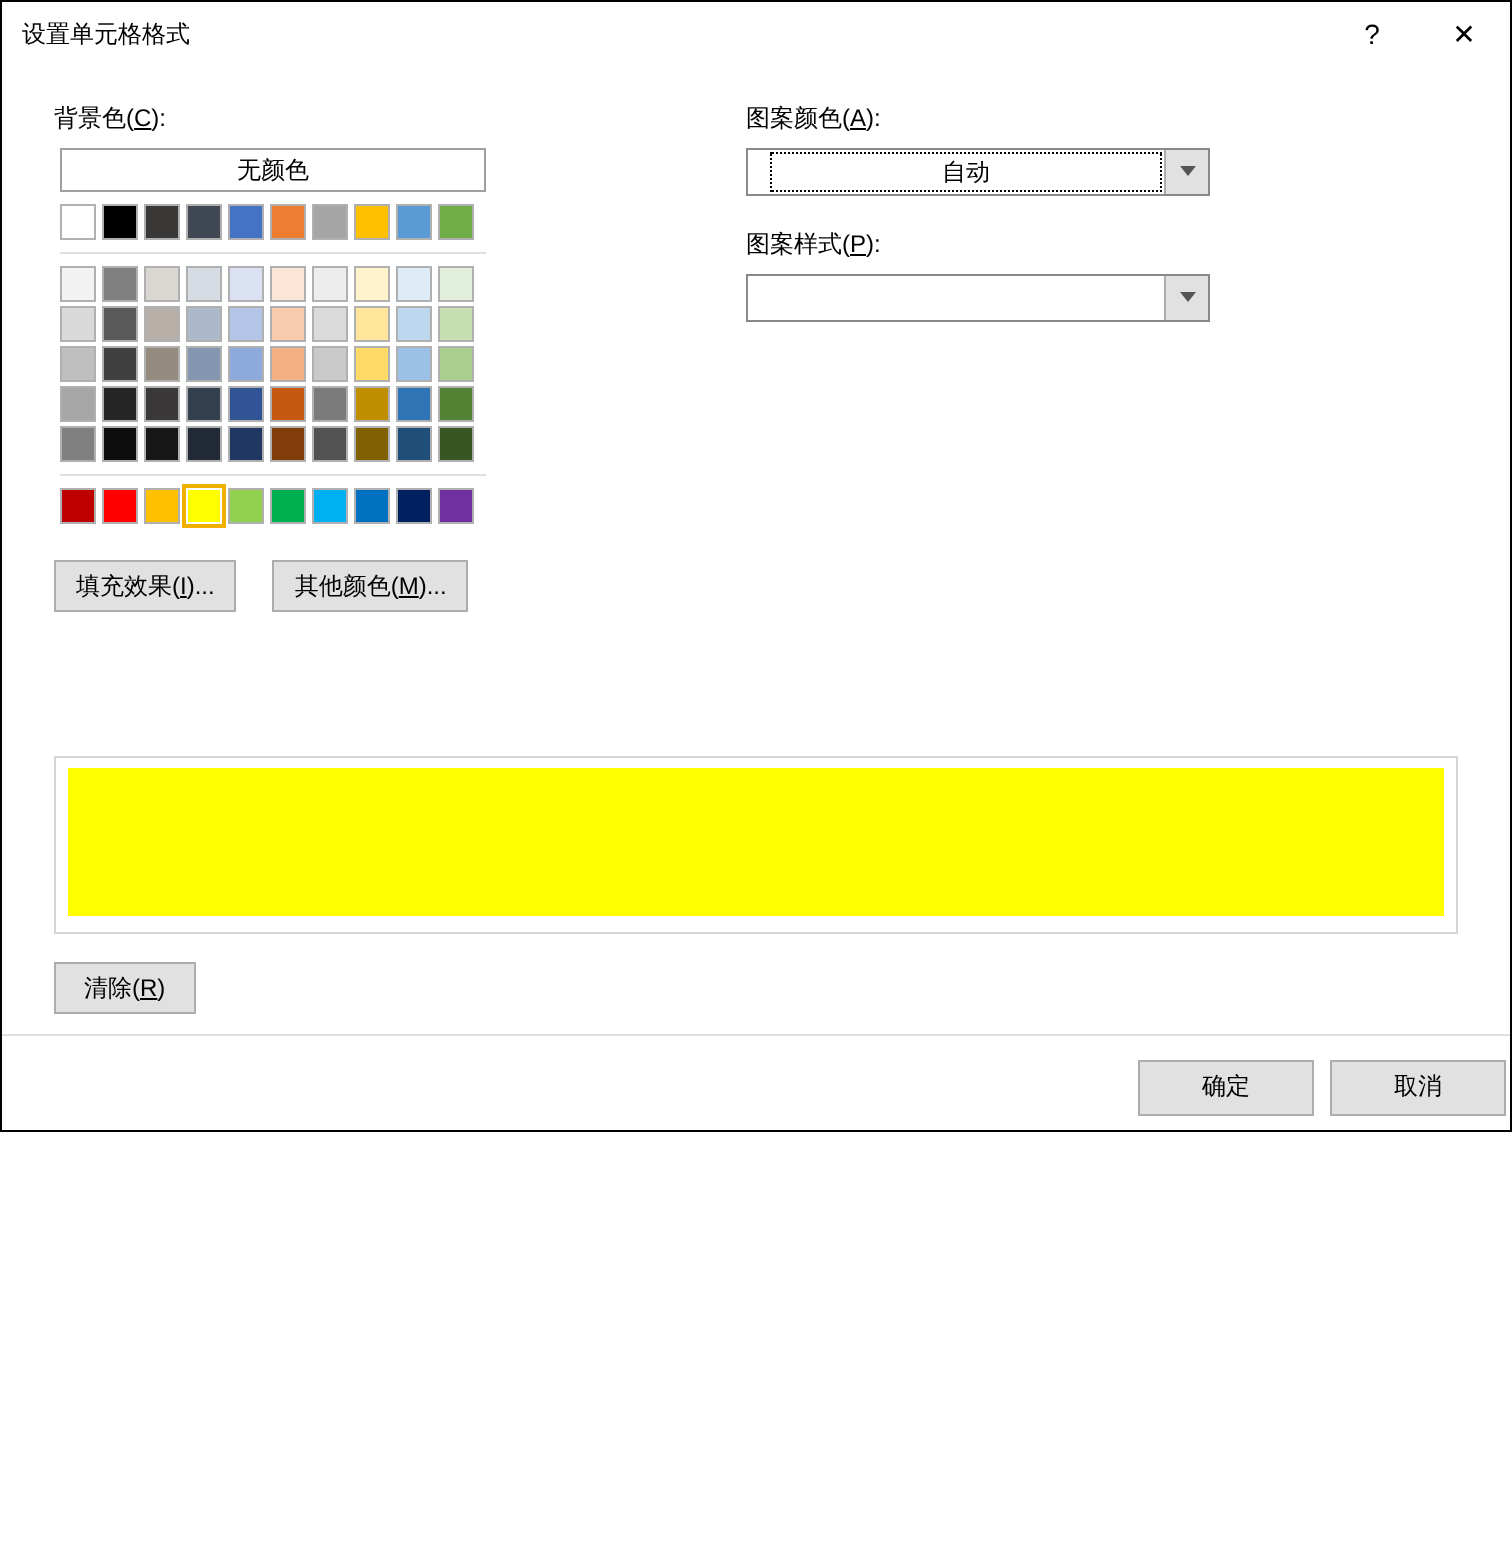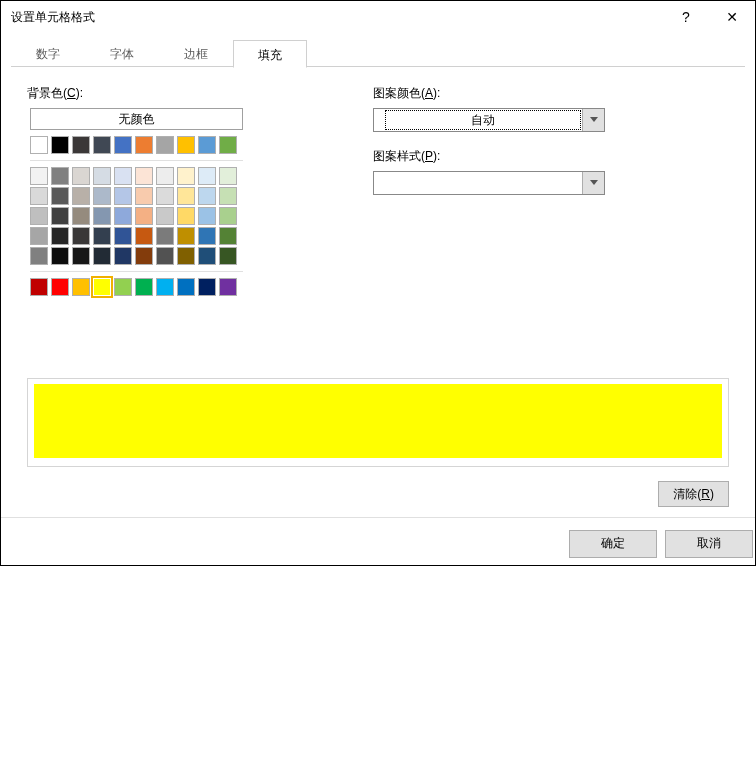--- a/index.html
+++ b/index.html
@@ -44,44 +44,38 @@
   .combo .combo-btn svg { width:8px; height:6px; }
   .combo.first .combo-text { outline:1px dotted #000; outline-offset:-1px; margin:1px; height:20px; line-height:20px; }
 
   
   .preview-section { margin-top:auto; }
   .preview-label { margin-bottom:4px; }
   .preview-frame { border:1px solid #d5d5d5; border-top:none; padding:6px 6px 8px 6px; position:relative; }
   .preview-frame::before { content:""; position:absolute; top:0; left:0; right:0; border-top:1px solid #d5d5d5; }
   .preview-box { height:74px; background:#ffff00; }
 
-  .clear-row { display:flex; justify-content:flex-end; margin-top:14px; }
+  .clear-row { display:flex; justify-content:flex-start; margin-top:14px; }
   .clear-btn { height:26px; padding:0 14px; border:1px solid #adadad; background:#e1e1e1; cursor:pointer; font-size:12px; font-family:inherit; }
 
   
   .footer { border-top:1px solid #e0e0e0; height:48px; display:flex; justify-content:flex-end; align-items:center; gap:8px; padding-right:2px; padding-top:4px; }
   .footer .fbtn { width:88px; height:28px; border:1px solid #adadad; background:#e1e1e1; font-size:12px; cursor:pointer; font-family:inherit; }
 </style>
 </head>
 <body>
 
 <div class="window">
 
   <div class="titlebar">
     <div class="title">设置单元格格式</div>
     <div class="tbtn help">?</div>
     <div class="tbtn close">✕</div>
   </div>
 
-  <div class="tabs" id="tabs">
-      <div class="tab">数字</div>
-      <div class="tab">字体</div>
-      <div class="tab">边框</div>
-      <div class="tab active">填充</div>
-    </div>
 
   <div class="body">
     <div class="columns">
 
       <div class="col-left">
         <div class="section-label">
           <span>背景色(</span><u>C</u><span>):</span>
         </div>
         <div class="no-color-btn">无颜色</div>
 
@@ -171,20 +165,28 @@
               <div class="swatch selected" style="background: rgb(255, 255, 0);"></div>
               <div class="swatch" style="background: rgb(146, 208, 80);"></div>
               <div class="swatch" style="background: rgb(0, 176, 80);"></div>
               <div class="swatch" style="background: rgb(0, 176, 240);"></div>
               <div class="swatch" style="background: rgb(0, 112, 192);"></div>
               <div class="swatch" style="background: rgb(0, 32, 96);"></div>
               <div class="swatch" style="background: rgb(112, 48, 160);"></div>
             </div>
           </div>
 
+        <div class="btn-row">
+          <button class="btn">
+            <span id="btn-fill-eff">填充效果(<u>I</u>)...</span>
+          </button>
+          <button class="btn">
+            <span id="btn-more-colors">其他颜色(<u>M</u>)...</span>
+          </button>
+        </div>
       </div>
 
       <div class="col-right">
         <div class="section-label">
           <span>图案颜色(</span><u>A</u><span>):</span>
         </div>
         <div class="combo first">
           <div class="combo-text">自动</div>
           <div class="combo-btn">
             <svg viewBox="0 0 8 6">

